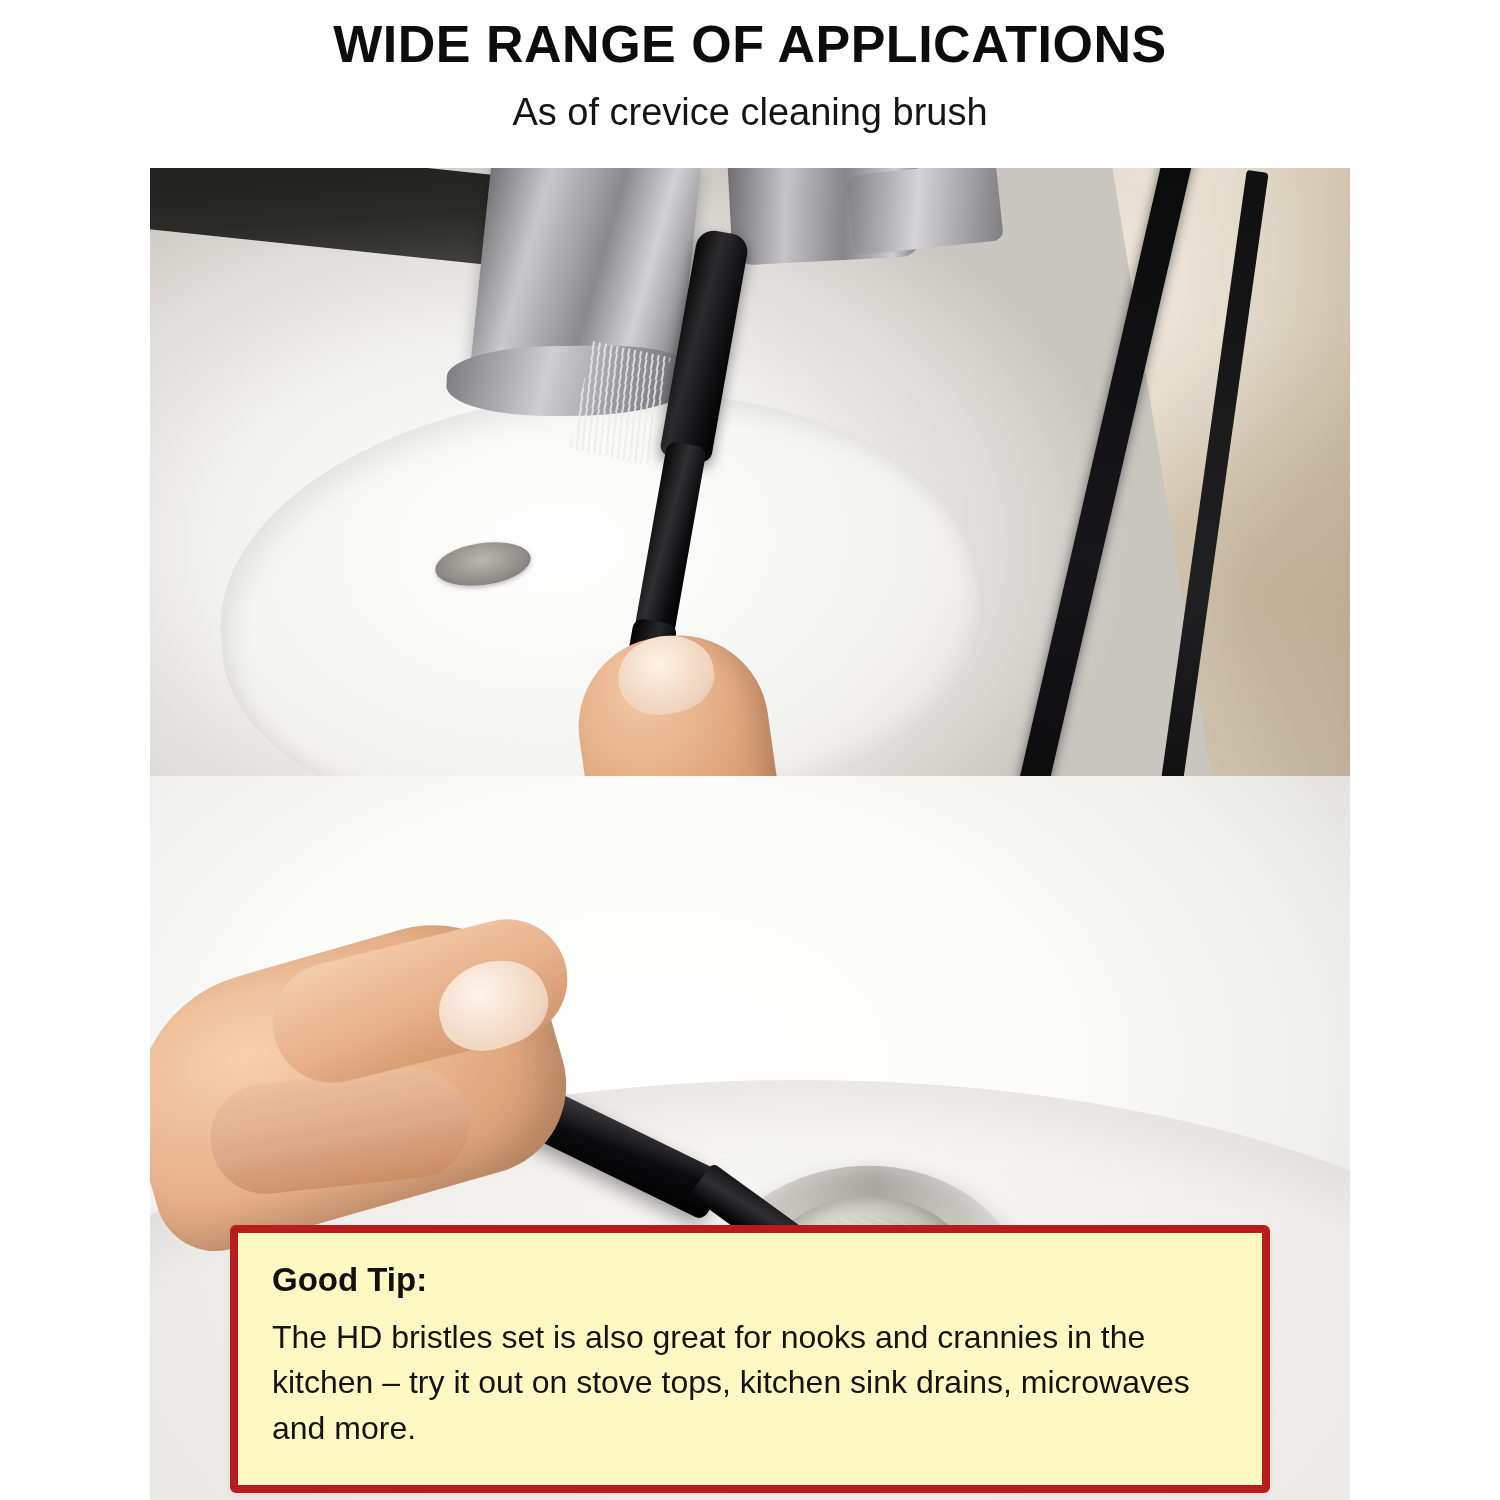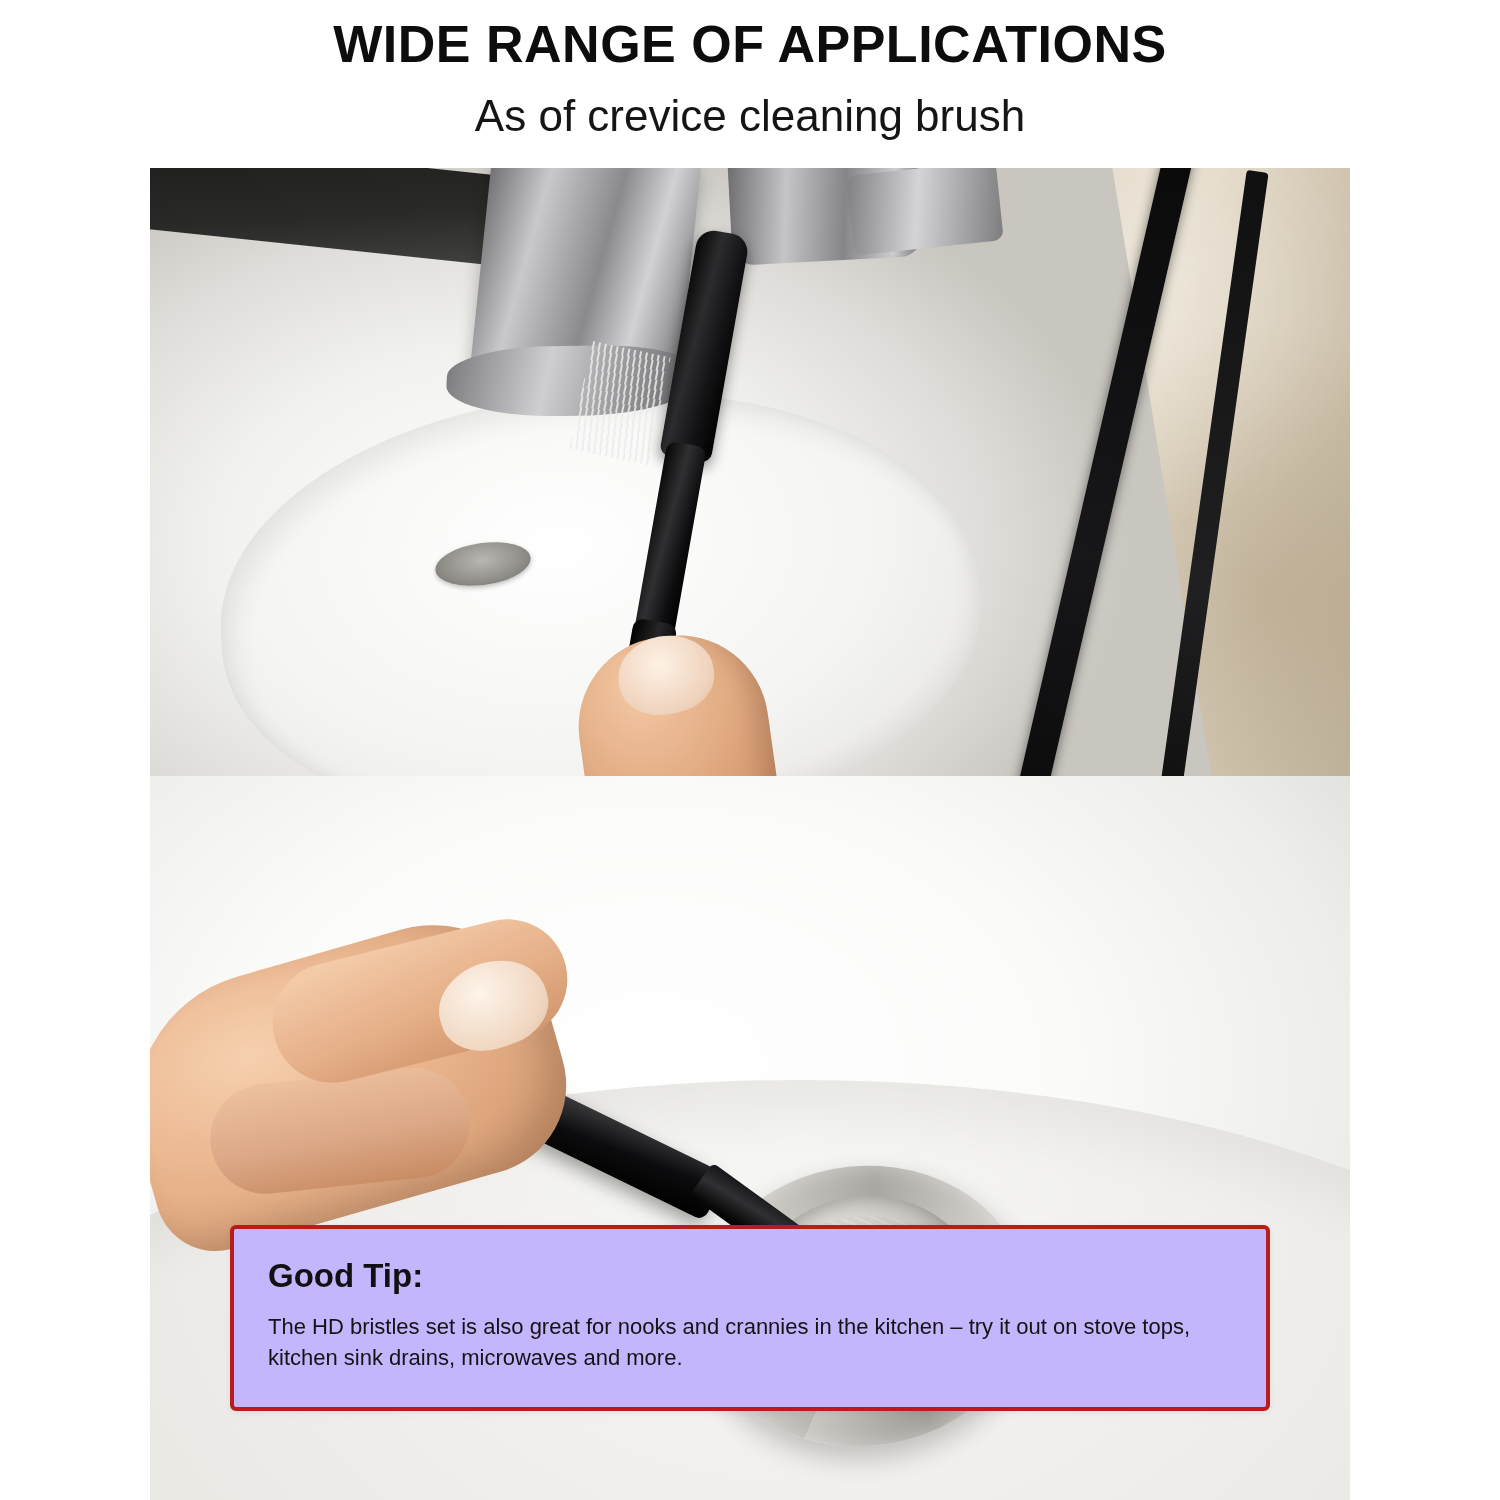--- a/index.html
+++ b/index.html
@@ -32,21 +32,21 @@
   }
   .headline {
     font-size: 52px;
     font-weight: bold;
     letter-spacing: 0.5px;
     margin: 0;
     line-height: 1.1;
     color: #0d0d0d;
   }
   .subhead {
-    font-size: 44px;
+    font-size: 38px;
     font-weight: normal;
     margin: 18px 0 0 0;
     line-height: 1.15;
     color: #151515;
   }
 
   
   .photos {
     position: absolute;
     left: 150px;
@@ -335,34 +335,34 @@
     transform: rotate(-6deg);
   }
 
   
   .tip-card {
     position: absolute;
     left: 230px;
     top: 1225px;
     width: 1040px;
     box-sizing: border-box;
-    background: #c4b5fd;
-    border: 4px solid #b91c1c;
+    background: #fef9c3;
+    border: 8px solid #b91c1c;
     border-radius: 6px;
     padding: 28px 34px 34px 34px;
     box-shadow: 0 2px 6px rgba(0,0,0,.06);
   }
   .tip-title {
     font-size: 33px;
     font-weight: bold;
     margin: 0 0 16px 0;
     color: #111;
   }
   .tip-body {
-    font-size: 22px;
+    font-size: 32px;
     line-height: 1.42;
     margin: 0;
     color: #141414;
   }
 </style>
 </head>
 <body>
 
 <div class="page">
 

